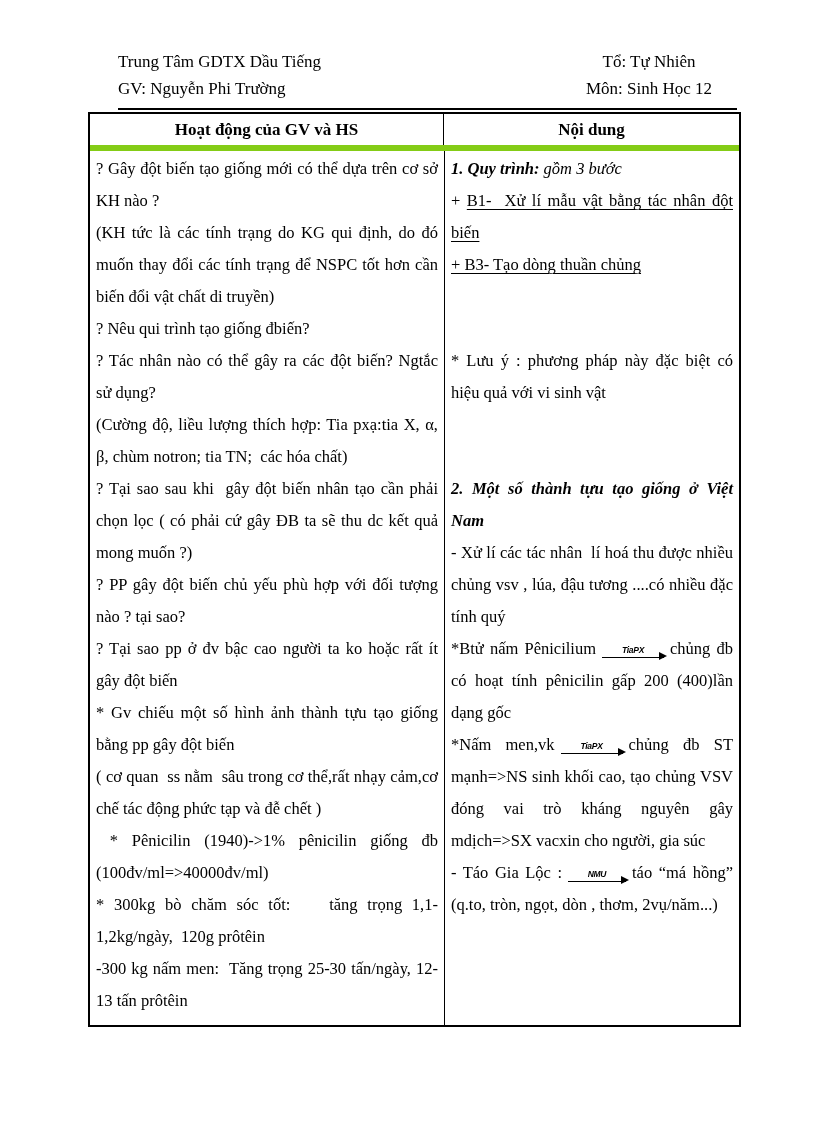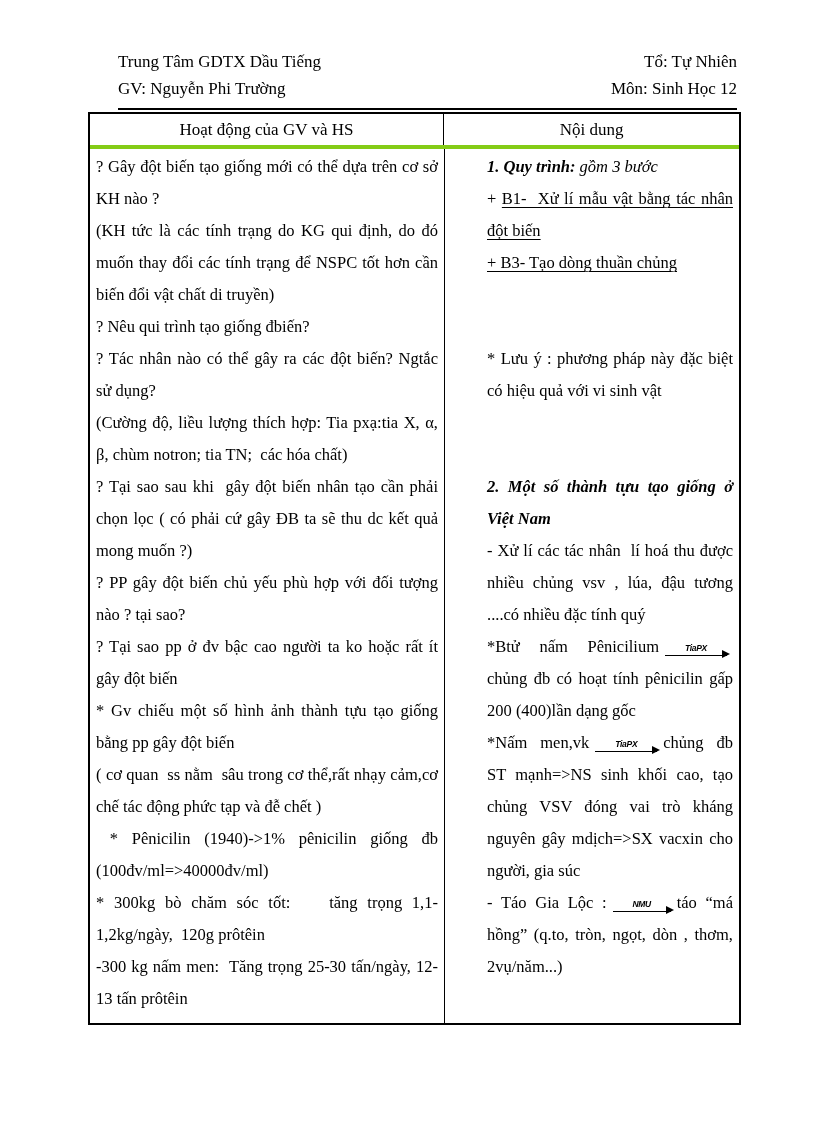--- a/index.html
+++ b/index.html
@@ -8,34 +8,34 @@
     position:relative;font-family:"Liberation Serif","DejaVu Serif",serif;
     font-size:16.5px;overflow:hidden;
   }
   
   .doc-header{
     position:absolute;left:118px;top:48px;width:619px;
     line-height:27px;font-size:17px;
     padding-bottom:6px;border-bottom:2px solid #000;
   }
   .hdr-row{display:flex;justify-content:space-between;}
-  .hdr-right{width:176px;text-align:right;}
+  .hdr-right{width:176px;text-align:center;}
   
   .doc-table{
     position:absolute;left:88px;top:112px;width:649px;
     border:2px solid #000;
   }
-  .thead{display:flex;border-bottom:4px solid #84cc16;font-weight:normal;font-size:17px;}
+  .thead{display:flex;border-bottom:6px solid #84cc16;font-weight:bold;font-size:17px;}
   .th{line-height:31px;text-align:center;}
   .th-left{width:353px;border-right:1.5px solid #000;}
   .th-right{flex:1;}
   .tbody{display:flex;align-items:stretch;}
   .td{padding:2px 6px 6px 6px;}
   .td-left{width:342px;border-right:1.5px solid #000;}
-  .td-right{flex:1;min-height:866px;margin-left:36px;}
+  .td-right{flex:1;min-height:866px;}
   .para{
     margin:0;text-align:justify;line-height:32px;
   }
   .gap{margin-top:64px;}
   .bi{font-weight:bold;font-style:italic;}
   .it{font-style:italic;}
   .ul{text-decoration:underline;text-underline-offset:3px;text-decoration-thickness:1px;}
   
   .rx-arrow{
     display:inline-block;vertical-align:1px;margin:0 6px;

